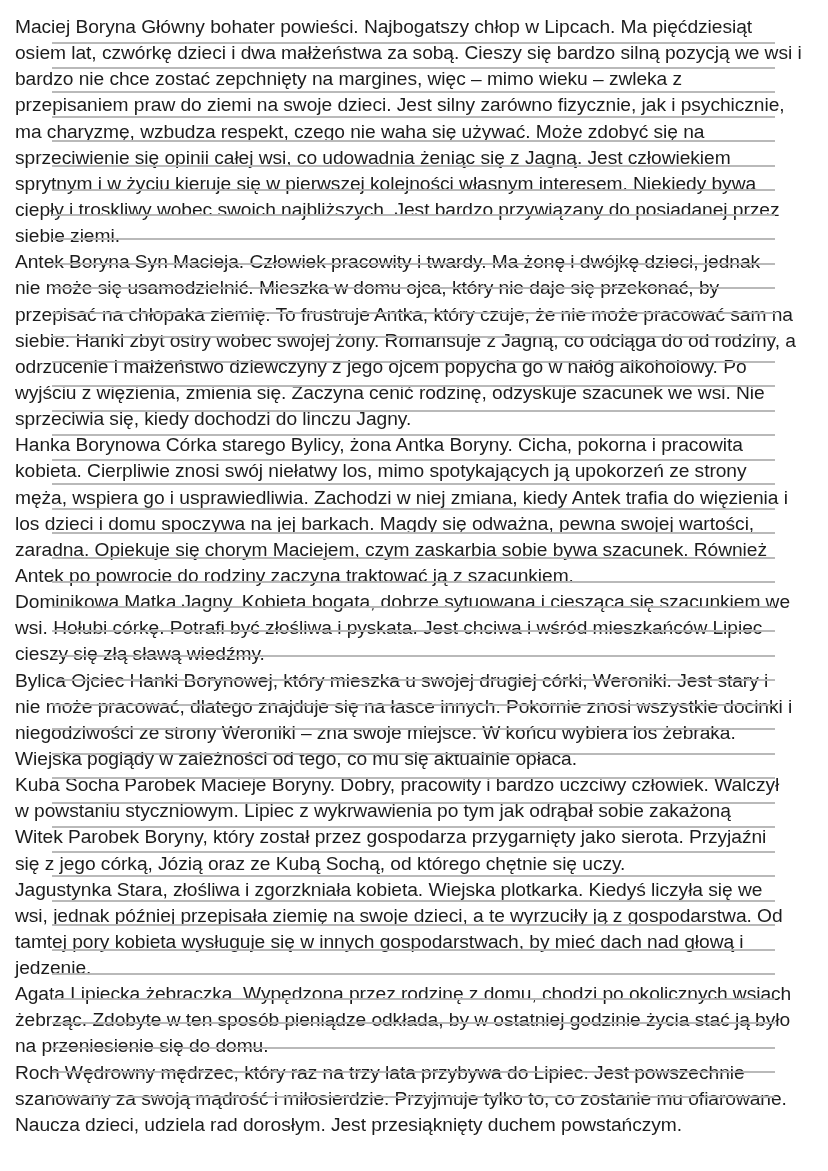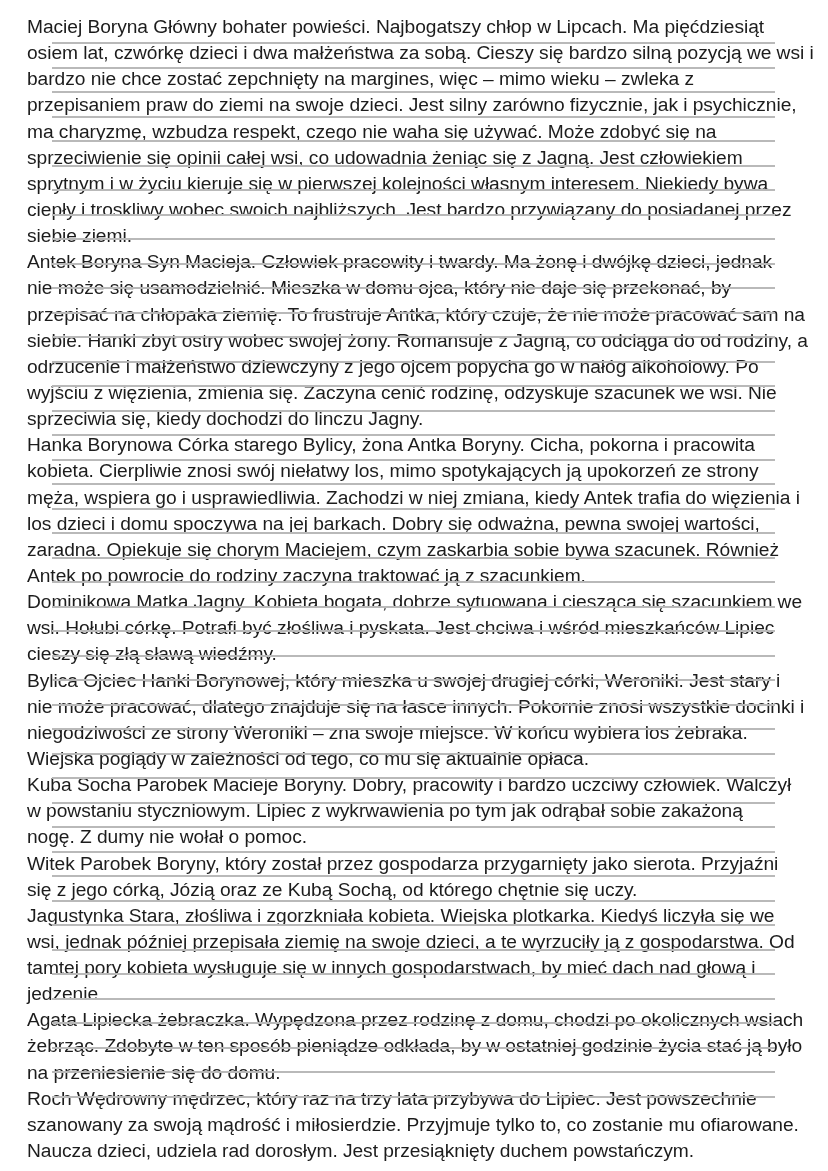--- a/index.html
+++ b/index.html
@@ -18,21 +18,21 @@
     }
     .text {
       position: absolute; left: 15px; top: 14px; width: 800px;
       font-family: "Liberation Sans", sans-serif;
       font-size: 19.2px;
       line-height: 26.15px;
       color: #1c1c1c;
       letter-spacing: -0.05px;
       z-index: 1;
     }
-    .line { white-space: nowrap; display: block; height: 26.15px; margin-left: 12px; }
+    .line { white-space: nowrap; display: block; height: 26.15px; }
   </style>
 </head>
 <body>
 
 <div class="page">
   <div class="text">
     <span class="line">Maciej Boryna Główny bohater powieści. Najbogatszy chłop w Lipcach. Ma pięćdziesiąt</span>
     <span class="line">osiem lat, czwórkę dzieci i dwa małżeństwa za sobą. Cieszy się bardzo silną pozycją we wsi i</span>
     <span class="line">bardzo nie chce zostać zepchnięty na margines, więc – mimo wieku – zwleka z</span>
     <span class="line">przepisaniem praw do ziemi na swoje dzieci. Jest silny zarówno fizycznie, jak i psychicznie,</span>
@@ -44,33 +44,32 @@
     <span class="line">Antek Boryna Syn Macieja. Człowiek pracowity i twardy. Ma żonę i dwójkę dzieci, jednak</span>
     <span class="line">nie może się usamodzielnić. Mieszka w domu ojca, który nie daje się przekonać, by</span>
     <span class="line">przepisać na chłopaka ziemię. To frustruje Antka, który czuje, że nie może pracować sam na</span>
     <span class="line">siebie. Hanki zbyt ostry wobec swojej żony. Romansuje z Jagną, co odciąga do od rodziny, a</span>
     <span class="line">odrzucenie i małżeństwo dziewczyny z jego ojcem popycha go w nałóg alkoholowy. Po</span>
     <span class="line">wyjściu z więzienia, zmienia się. Zaczyna cenić rodzinę, odzyskuje szacunek we wsi. Nie</span>
     <span class="line">sprzeciwia się, kiedy dochodzi do linczu Jagny.</span>
     <span class="line">Hanka Borynowa Córka starego Bylicy, żona Antka Boryny. Cicha, pokorna i pracowita</span>
     <span class="line">kobieta. Cierpliwie znosi swój niełatwy los, mimo spotykających ją upokorzeń ze strony</span>
     <span class="line">męża, wspiera go i usprawiedliwia. Zachodzi w niej zmiana, kiedy Antek trafia do więzienia i</span>
-    <span class="line">los dzieci i domu spoczywa na jej barkach. Dobry się odważna, pewna swojej wartości,</span>
+    <span class="line">los dzieci i domu spoczywa na jej barkach. Magdy się odważna, pewna swojej wartości,</span>
     <span class="line">zaradna. Opiekuje się chorym Maciejem, czym zaskarbia sobie bywa szacunek. Również</span>
     <span class="line">Antek po powrocie do rodziny zaczyna traktować ją z szacunkiem.</span>
     <span class="line">Dominikowa Matka Jagny. Kobieta bogata, dobrze sytuowana i ciesząca się szacunkiem we</span>
     <span class="line">wsi. Hołubi córkę. Potrafi być złośliwa i pyskata. Jest chciwa i wśród mieszkańców Lipiec</span>
     <span class="line">cieszy się złą sławą wiedźmy.</span>
     <span class="line">Bylica Ojciec Hanki Borynowej, który mieszka u swojej drugiej córki, Weroniki. Jest stary i</span>
     <span class="line">nie może pracować, dlatego znajduje się na łasce innych. Pokornie znosi wszystkie docinki i</span>
     <span class="line">niegodziwości ze strony Weroniki – zna swoje miejsce. W końcu wybiera los żebraka.</span>
     <span class="line">Wiejska poglądy w zależności od tego, co mu się aktualnie opłaca.</span>
     <span class="line">Kuba Socha Parobek Macieje Boryny. Dobry, pracowity i bardzo uczciwy człowiek. Walczył</span>
     <span class="line">w powstaniu styczniowym. Lipiec z wykrwawienia po tym jak odrąbał sobie zakażoną</span>
-    <span class="line">nogę. Z dumy nie wołał o pomoc.</span>
     <span class="line">Witek Parobek Boryny, który został przez gospodarza przygarnięty jako sierota. Przyjaźni</span>
     <span class="line">się z jego córką, Józią oraz ze Kubą Sochą, od którego chętnie się uczy.</span>
     <span class="line">Jagustynka Stara, złośliwa i zgorzkniała kobieta. Wiejska plotkarka. Kiedyś liczyła się we</span>
     <span class="line">wsi, jednak później przepisała ziemię na swoje dzieci, a te wyrzuciły ją z gospodarstwa. Od</span>
     <span class="line">tamtej pory kobieta wysługuje się w innych gospodarstwach, by mieć dach nad głową i</span>
     <span class="line">jedzenie.</span>
     <span class="line">Agata Lipiecka żebraczka. Wypędzona przez rodzinę z domu, chodzi po okolicznych wsiach</span>
     <span class="line">żebrząc. Zdobyte w ten sposób pieniądze odkłada, by w ostatniej godzinie życia stać ją było</span>
     <span class="line">na przeniesienie się do domu.</span>
     <span class="line">Roch Wędrowny mędrzec, który raz na trzy lata przybywa do Lipiec. Jest powszechnie</span>

